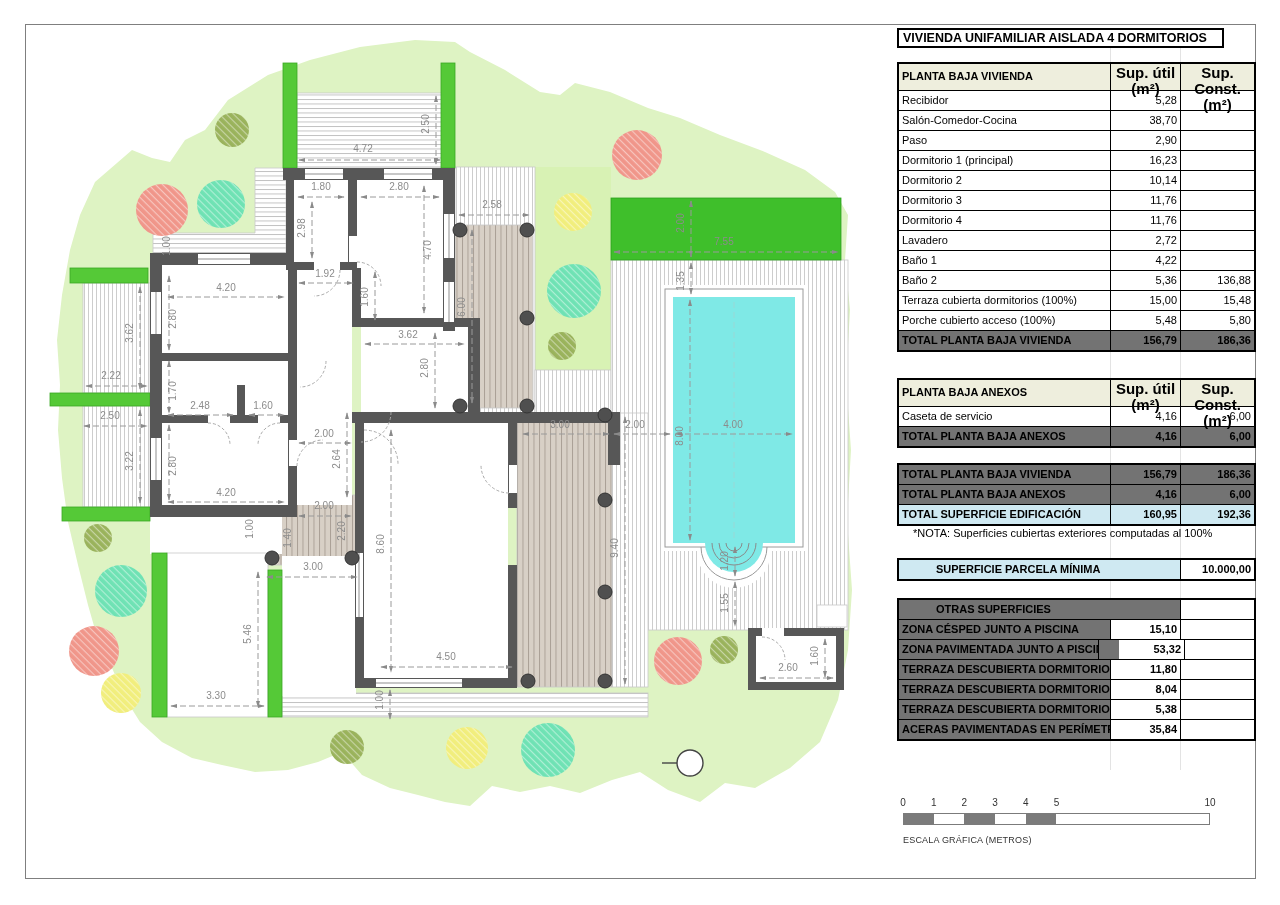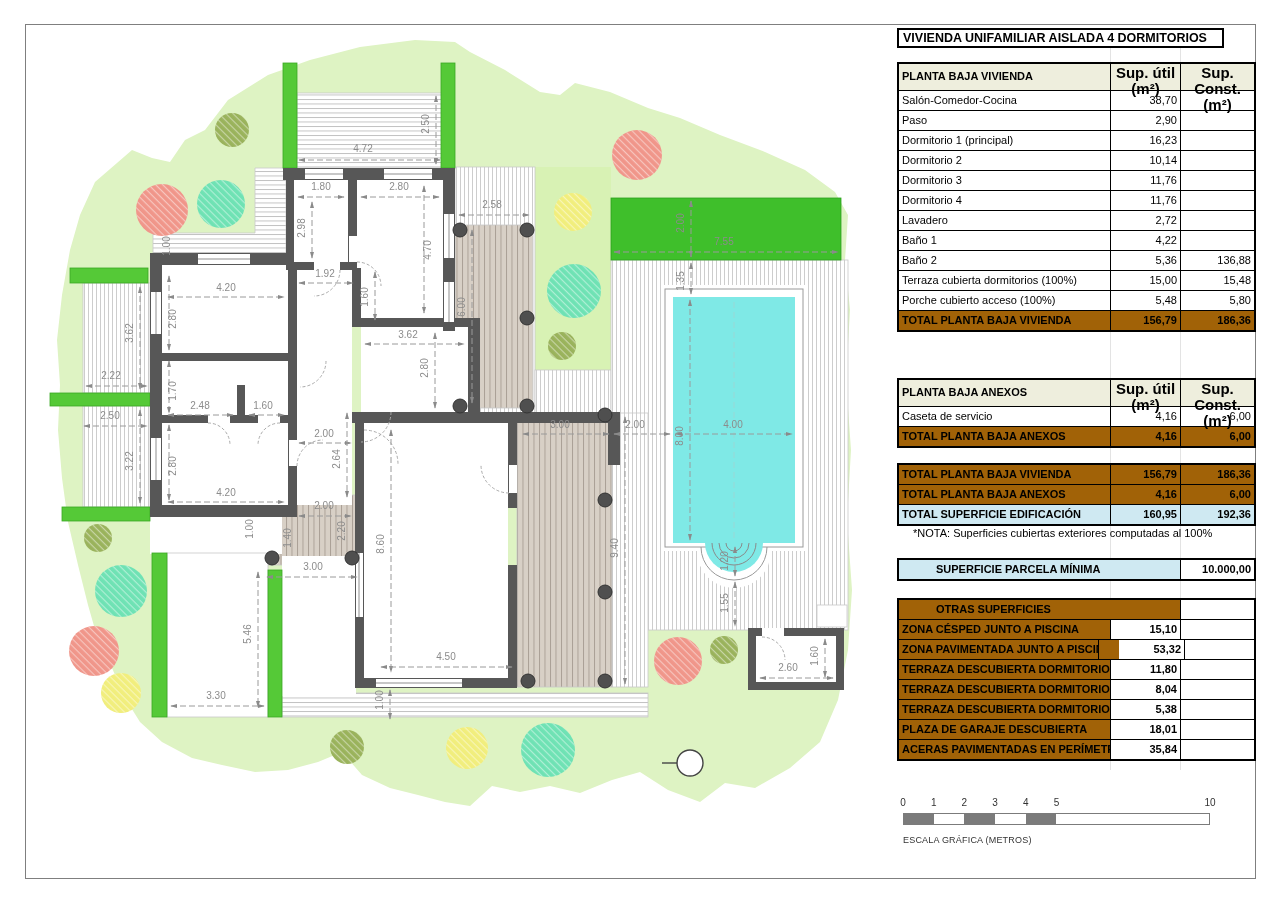--- a/index.html
+++ b/index.html
@@ -21,21 +21,21 @@
   .hrow{height:26px;background:#eeeedd;font-weight:bold;}
   .cl{width:212px;padding:0 3px;border-right:1px solid #000;white-space:nowrap;
       overflow:hidden;box-sizing:border-box;}
   .cv{width:70px;text-align:right;padding:0 3px;box-sizing:border-box;}
   .cv.v1{border-right:1px solid #000;}
   .cv.v2{width:73px;}
   .two .cl{width:282px;padding-left:37px;}
   .two .cv{width:73px;}
   .hrow .cl{line-height:25px;}
   .hc{font-size:15px;line-height:16px;text-align:center;padding-top:1px;}
-  .tot{background:#a16207;font-weight:bold;}
+  .tot{background:#737373;font-weight:bold;}
   .hl{background:#cfe9f2;}
   .bold{font-weight:bold;}
   .nota{position:absolute;left:897px;top:527px;font-size:11px;white-space:nowrap;margin-left:16px;}
 
   
   .scalebar{position:absolute;left:903px;top:797px;width:307px;height:50px;font-size:10px;color:#333;}
   .sb-bar{position:absolute;top:16px;left:0;width:307px;height:12px;border:1px solid #7b7b7b;
           background:#fff;box-sizing:border-box;}
   .sb-seg{position:absolute;top:16px;height:12px;background:#7b7b7b;}
   .sb-tick{position:absolute;top:0;transform:translateX(-50%);}
@@ -369,20 +369,25 @@
 
   <div class="title-box">VIVIENDA UNIFAMILIAR AISLADA 4 DORMITORIOS</div>
 
   <div id="t1" class="tbl" style="top:62px">
       <div class="trow hrow">
         <div class="cl">PLANTA BAJA VIVIENDA</div>
         <div class="cv v1 hc">Sup. útil<br>(m²)</div>
         <div class="cv v2 hc">Sup. Const.<br>(m²)</div>
       </div>
       <div class="trow ">
+        <div class="cl">Recibidor</div>
+        <div class="cv v1">5,28</div>
+        <div class="cv v2"></div>
+      </div>
+      <div class="trow ">
         <div class="cl">Salón-Comedor-Cocina</div>
         <div class="cv v1">38,70</div>
         <div class="cv v2"></div>
       </div>
       <div class="trow ">
         <div class="cl">Paso</div>
         <div class="cv v1">2,90</div>
         <div class="cv v2"></div>
       </div>
       <div class="trow ">
@@ -498,25 +503,20 @@
         <div class="cv v2" style="background: rgb(255, 255, 255);"></div>
       </div>
       <div class="trow tot">
         <div class="cl">TERRAZA DESCUBIERTA DORMITORIO 3</div>
         <div class="cv v1" style="background: rgb(255, 255, 255);">8,04</div>
         <div class="cv v2" style="background: rgb(255, 255, 255);"></div>
       </div>
       <div class="trow tot">
         <div class="cl">TERRAZA DESCUBIERTA DORMITORIO 4</div>
         <div class="cv v1" style="background: rgb(255, 255, 255);">5,38</div>
-        <div class="cv v2" style="background: rgb(255, 255, 255);"></div>
-      </div>
-      <div class="trow tot">
-        <div class="cl">PLAZA DE GARAJE DESCUBIERTA</div>
-        <div class="cv v1" style="background: rgb(255, 255, 255);">18,01</div>
         <div class="cv v2" style="background: rgb(255, 255, 255);"></div>
       </div>
       <div class="trow tot">
         <div class="cl">ACERAS PAVIMENTADAS EN PERÍMETRO</div>
         <div class="cv v1" style="background: rgb(255, 255, 255);">35,84</div>
         <div class="cv v2" style="background: rgb(255, 255, 255);"></div>
       </div>
     </div>
 
   <div class="scalebar">

